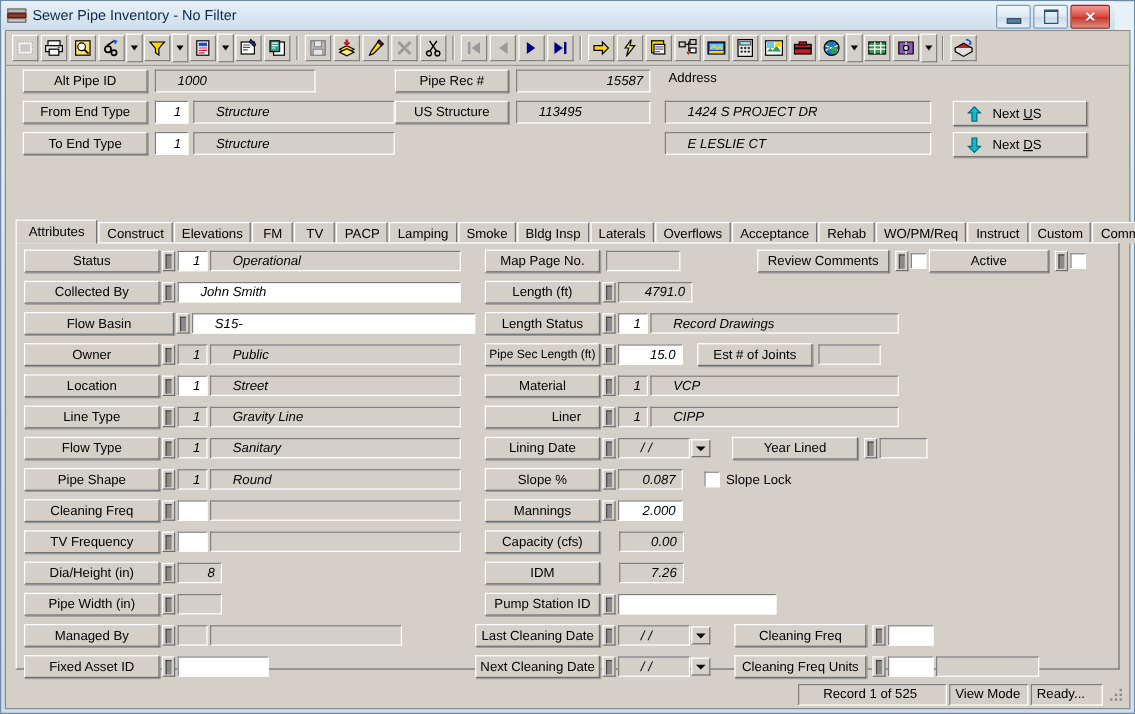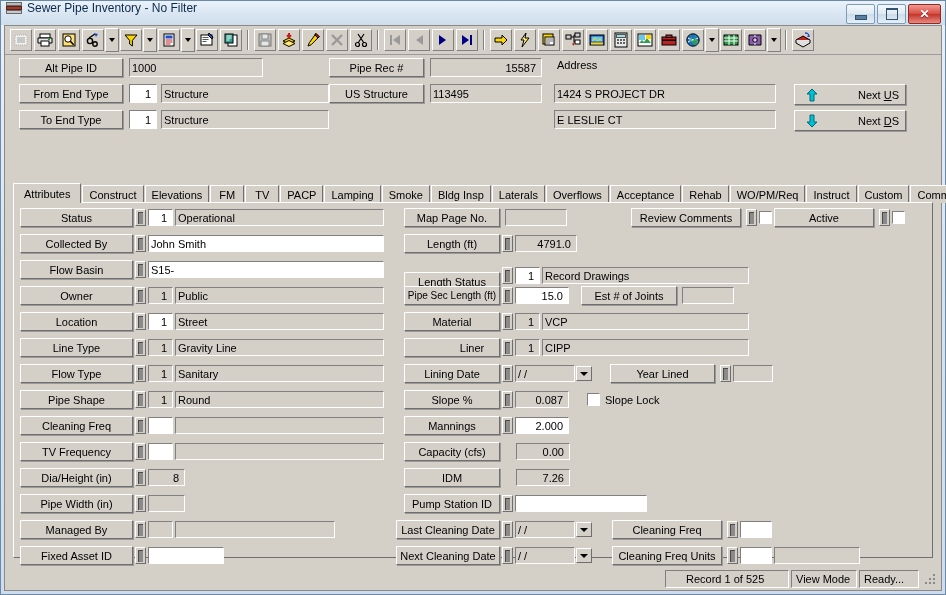--- a/index.html
+++ b/index.html
@@ -9,22 +9,22 @@
     background:#d4d0c8;
   }
   
   #window{
     position:absolute;inset:0;
     background:linear-gradient(180deg,#e9f1f8 0%,#d6e4f0 45%,#cfdced 100%);
     border:1px solid #6b89a8;
     box-sizing:border-box;
   }
   #titlebar{
-    position:absolute;left:0;top:0;right:0;height:24px;
-    display:flex;
+    position:absolute;left:0;top:0;right:16px;height:24px;
+    display:flex;align-items:center;
     background:linear-gradient(180deg,#eaf2fa 0%,#dae7f3 50%,#cfdcea 100%);
   }
   #appicon{width:16px;height:14px;margin-left:5px;margin-right:5px;position:relative;flex:none;}
   #appicon .b1{position:absolute;left:0;top:1px;width:16px;height:4px;background:#b8b8b8;border:1px solid #6a6a6a;box-sizing:border-box;}
   #appicon .b2{position:absolute;left:0;top:5px;width:16px;height:4px;background:#9c3b2e;border:1px solid #5c2018;box-sizing:border-box;}
   #appicon .b3{position:absolute;left:0;top:9px;width:16px;height:4px;background:#c9c9c9;border:1px solid #6a6a6a;box-sizing:border-box;}
   #titletext{font-size:12px;color:#0d2a4a;white-space:nowrap;font-family:"Liberation Sans",sans-serif;}
   #wincontrols{position:absolute;right:4px;top:3px;display:flex;gap:2px;}
   .wbtn{width:27px;height:18px;border:1px solid #7c9cb8;border-radius:2px;
         background:linear-gradient(180deg,#f4f8fb 0%,#dfeaf3 48%,#cddcea 52%,#e6eff7 100%);
@@ -61,22 +61,22 @@
     border-right:1px solid #6f6f6f;border-bottom:1px solid #6f6f6f;
     background:#d4d0c8;color:#000;font-size:11px;
     display:flex;align-items:center;justify-content:center;
     box-sizing:border-box;text-align:center;white-space:nowrap;overflow:hidden;
     box-shadow:1px 1px 0 #9a9a9a;
   }
   .tfield{
     border-top:1px solid #808080;border-left:1px solid #808080;
     border-right:1px solid #fff;border-bottom:1px solid #fff;
     background:#d4d0c8;box-sizing:border-box;
-    display:flex;align-items:center;padding:0 2px;font-size:11px;color:#000;
-    white-space:nowrap;overflow:hidden;
+    display:flex;align-items:center;padding:0 18px;font-size:11px;color:#000;
+    white-space:nowrap;overflow:hidden;font-style:italic;
   }
   .tfield.white{background:#fff;}
   .tfield.num{justify-content:flex-end;padding-right:5px;}
   .tfield .txt{display:block;}
   
   .lkp{width:11px;height:17px;box-sizing:border-box;flex:none;
        border-top:1px solid #fff;border-left:1px solid #fff;
        border-right:1px solid #6f6f6f;border-bottom:1px solid #6f6f6f;
        background:#d4d0c8;position:relative;}
   .lkp:after{content:"";position:absolute;left:2px;top:2px;width:4px;height:11px;
@@ -88,21 +88,20 @@
        border-top:1px solid #fff;border-left:1px solid #fff;
        border-right:1px solid #6f6f6f;border-bottom:1px solid #6f6f6f;
        background:#d4d0c8;display:flex;align-items:center;justify-content:center;}
   .ddbtn i{display:block;width:0;height:0;border-left:4px solid transparent;border-right:4px solid transparent;border-top:4px solid #000;}
   .navbtn{
     border-top:1px solid #fff;border-left:1px solid #fff;
     border-right:1px solid #6f6f6f;border-bottom:1px solid #6f6f6f;
     background:#d4d0c8;box-sizing:border-box;
     display:flex;align-items:center;font-size:11px;
     box-shadow:1px 1px 0 #9a9a9a;
-    gap:31px;
   }
   .ulbl{text-decoration:underline;}
   
   #tabstrip{position:absolute;left:10px;top:157px;right:8px;height:20px;display:flex;align-items:flex-end;}
   .tab{
     height:18px;padding:0 6px;margin-right:1px;box-sizing:border-box;
     background:#d4d0c8;font-size:11px;color:#000;
     display:flex;align-items:center;white-space:nowrap;
     border-top:1px solid #fff;border-left:1px solid #fff;
     border-right:1px solid #6f6f6f;
@@ -481,21 +480,21 @@
 
       <div class="row" style="left:6px;top:31px;">
         <div class="lblbtn" style="width:113px;height:19px;">Collected By</div>
         <div class="lkp"></div>
         <div class="tfield white" style="width:236px;height:17px;">
             <span class="txt">John Smith</span>
           </div>
       </div>
 
       <div class="row" style="left:6px;top:57px;">
-        <div class="lblbtn" style="width:113px;height:19px;">Flow Basin</div>
+        <div class="lblbtn" style="width:125px;height:19px;">Flow Basin</div>
         <div class="lkp"></div>
         <div class="tfield white" style="width:236px;height:17px;">
             <span class="txt">S15-</span>
           </div>
       </div>
 
       <div class="row" style="left:6px;top:83px;">
         <div class="lblbtn" style="width:113px;height:19px;">Owner</div>
         <div class="lkp"></div>
         <div class="tfield num" style="width:25px;height:17px;">
@@ -616,21 +615,21 @@
 
       <div class="row" style="left:390px;top:31px;">
         <div class="lblbtn" style="width:96px;height:19px;">Length (ft)</div>
         <div class="lkp"></div>
         <div class="tfield num" style="width:62px;height:17px;">
             <span class="txt">4791.0</span>
           </div>
       </div>
 
       <div class="row" style="left:390px;top:57px;">
-        <div class="lblbtn" style="width:96px;height:19px;margin-top:12px;">Length Status</div>
+        <div class="lblbtn" style="width:96px;height:19px;">Length Status</div>
         <div class="lkp"></div>
         <div class="tfield num white" style="width:25px;height:17px;">
             <span class="txt">1</span>
           </div>
         <div class="tfield" style="width:207px;height:17px;">
             <span class="txt">Record Drawings</span>
           </div>
       </div>
 
       <div class="row" style="left:390px;top:83px;">

